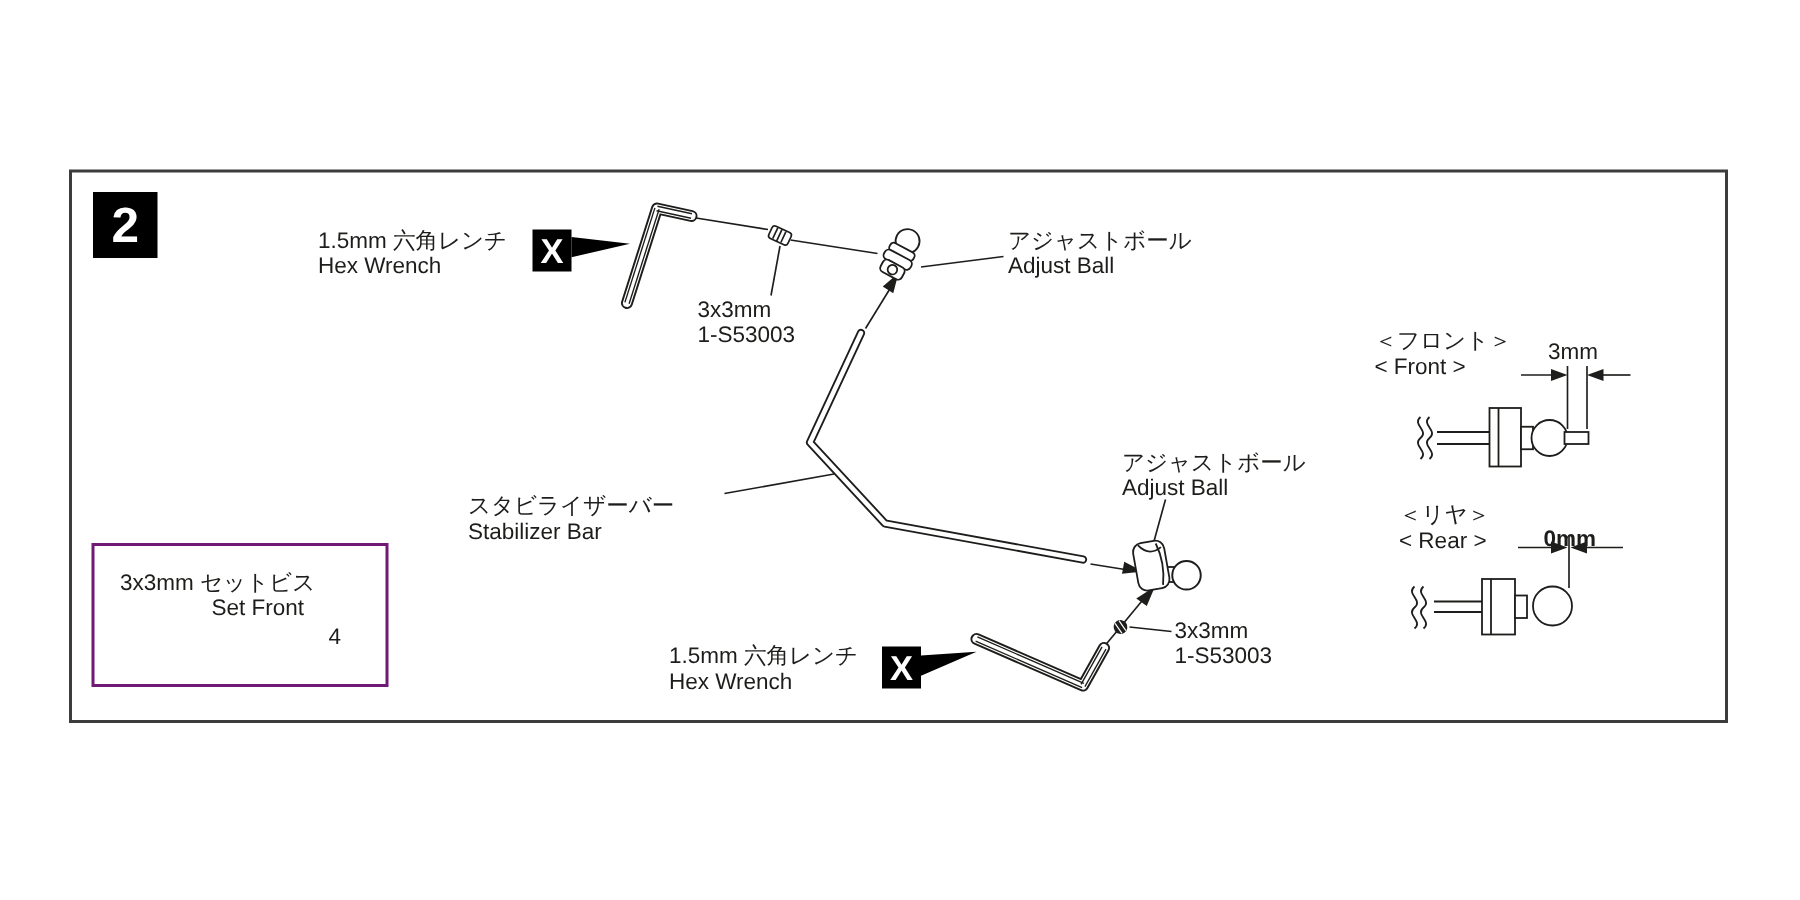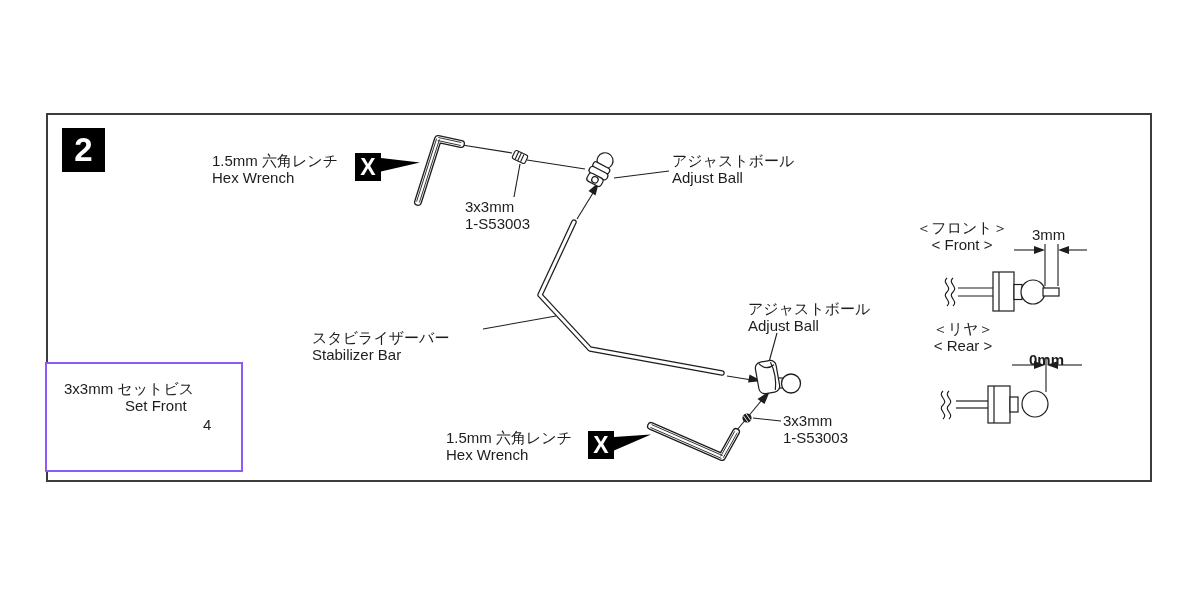--- a/index.html
+++ b/index.html
@@ -3,27 +3,27 @@
 <meta charset="utf-8">
 <style>
   html,body{margin:0;padding:0;background:#ffffff;}
   body{width:1200px;height:600px;position:relative;overflow:hidden;
        font-family:"Liberation Sans","DejaVu Sans",sans-serif;color:#1d1d1b;}
   .panel{position:absolute;left:46px;top:113px;width:1106px;height:369px;
          border:2px solid #3c3c3c;box-sizing:border-box;background:#ffffff;}
   .svg-layer{position:absolute;left:0;top:0;width:1200px;height:600px;}
   .lbl{position:absolute;font-size:15px;line-height:17px;white-space:nowrap;color:#1d1d1b;}
   .right{}
-  .center{text-align:center;transform:translateX(-50%);}
+  .center{transform:translateX(-50%);}
   .step-badge{position:absolute;left:62px;top:128px;width:43px;height:44px;background:#000000;
               color:#ffffff;font-size:33px;font-weight:600;display:flex;align-items:center;justify-content:center;}
   .x-marker{position:absolute;width:26px;height:28px;background:#000000;color:#ffffff;
             font-size:23px;font-weight:700;display:flex;align-items:center;justify-content:center;}
-  .parts-box{position:absolute;left:45px;top:362px;width:198px;height:110px;
-             border:2px solid #8b5cf6;box-sizing:border-box;background:#ffffff;}
+  .parts-box{position:absolute;left:61px;top:362px;width:198px;height:96px;
+             border:2px solid #701a75;box-sizing:border-box;background:#ffffff;}
 </style>
 </head>
 <body>
 
 <div class="panel"></div>
 
 <svg class="svg-layer" width="1200" height="600" viewBox="0 0 1200 600" fill="none" stroke="#1d1d1b" stroke-width="1.1">
 
   <g>
     <line x1="462" y1="145" x2="512" y2="153"></line>
@@ -205,17 +205,17 @@
   <div class="lbl" style="left:78px;top:33px;">Set Front</div>
   <div class="lbl" style="left:156px;top:52px;">4</div>
 </div>
 
 <div class="lbl center" style="left:962px;top:219px;">
   <div>＜フロント＞</div>
   <div>&lt; Front &gt;</div>
 </div>
 <div class="lbl" style="left:1032px;top:226px;text-align:center;">3mm</div>
 
-<div class="lbl center" style="left:963px;top:320px;">
+<div class="lbl center" style="left:963px;top:335px;">
   <div>＜リヤ＞</div>
   <div>&lt; Rear &gt;</div>
 </div>
 <div class="lbl" style="left:1029px;top:351px;font-weight:bold;">0mm</div>
 
 </body></html>

